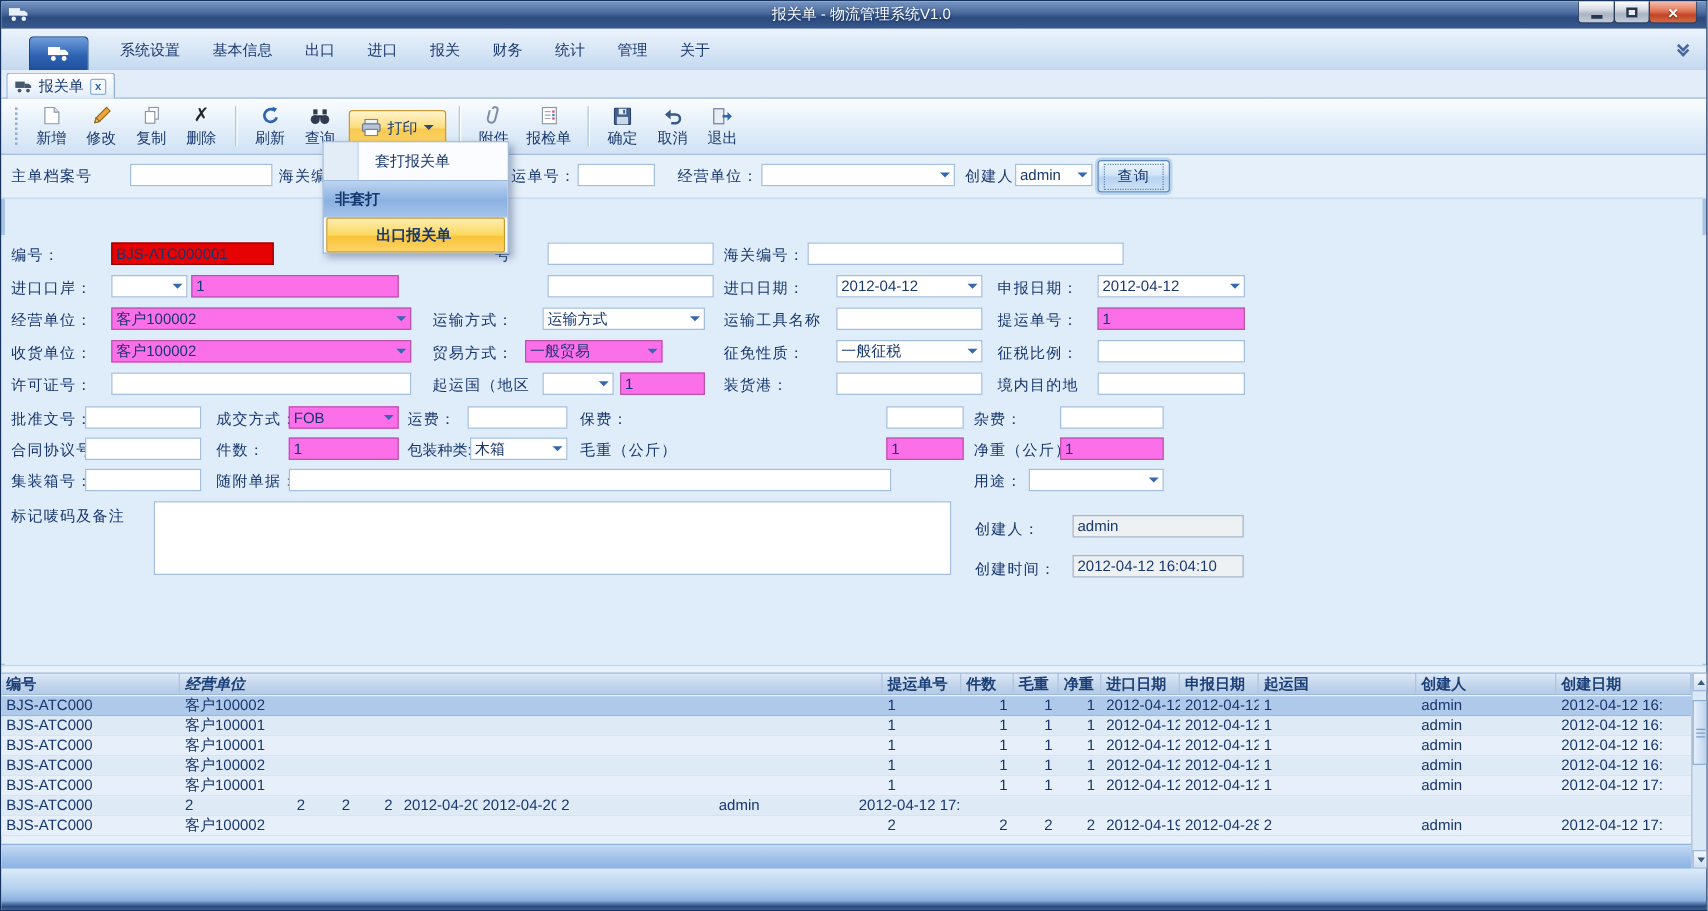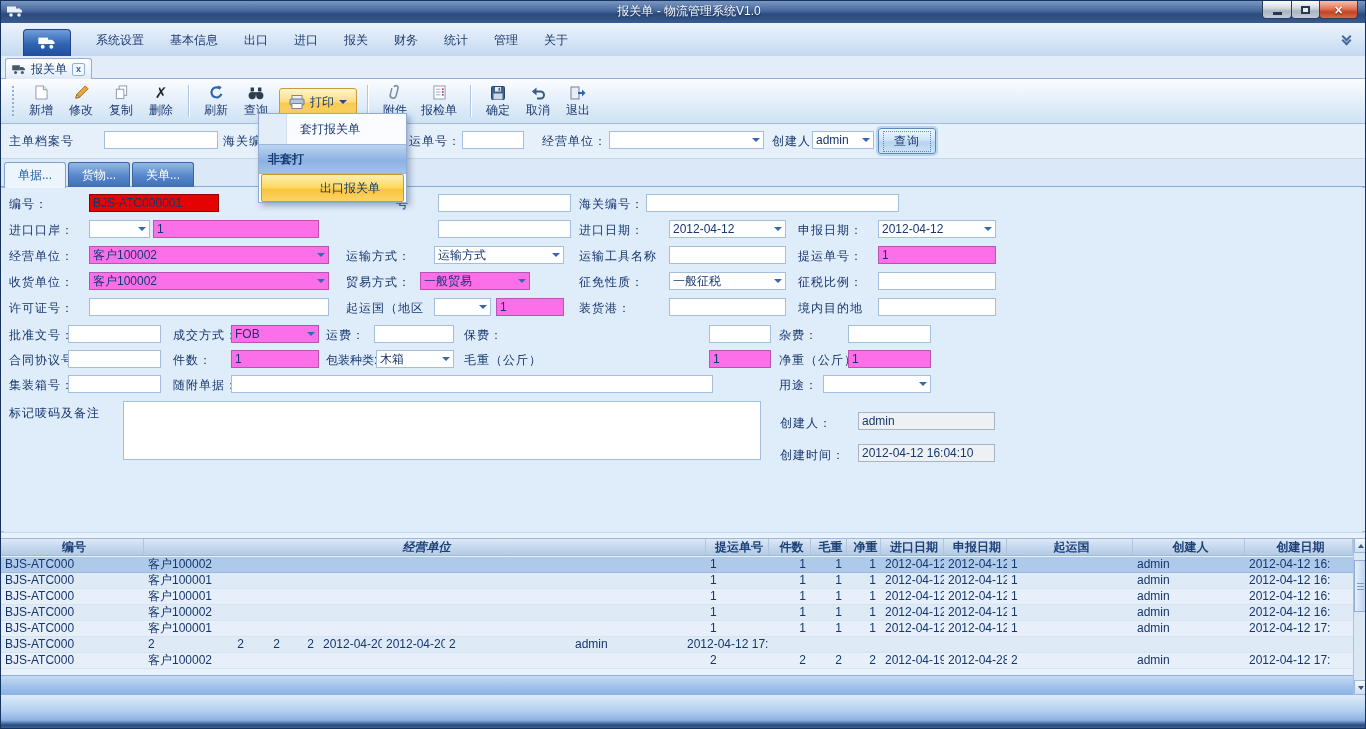--- a/index.html
+++ b/index.html
@@ -92,21 +92,21 @@
     border:1px solid #3c64a0;border-bottom:none;color:#fff;}
   
   .formpanel{position:absolute;top:187px;left:0;right:0;height:343px;background:#dfecfa;}
   
   .grid{position:absolute;top:531px;left:0;width:1366px;height:163px;background:#e9f2fb;
     border-top:1px solid #c2d6ec;}
   .gh{position:absolute;top:5px;left:0;right:14px;height:18px;display:flex;
     background:linear-gradient(180deg,#dde9f7 0%,#c3d6ec 55%,#b4cbe6 100%);
     border-top:1px solid #9db8d8;border-bottom:1px solid #9db8d8;}
   .gc{font-size:12px;font-weight:bold;color:#1b3f77;line-height:16px;padding-left:4px;
-    border-right:1px solid #aec4e0;overflow:hidden;white-space:nowrap;flex-shrink:0;text-align:center;}
+    border-right:1px solid #aec4e0;overflow:hidden;white-space:nowrap;flex-shrink:0;}
   .gb{position:absolute;top:24px;left:0;right:14px;}
   .gr{display:flex;height:16px;background:#e7f0fa;border-bottom:1px solid #d5e3f2;}
   .gr.alt{background:#deeaf6;}
   .gr.sel{background:#afc9ea;border-bottom-color:#9cb8de;}
   .gd{font-size:12px;color:#16366e;line-height:15px;padding-left:4px;overflow:hidden;
     white-space:nowrap;flex-shrink:0;}
   .gd.num{text-align:right;padding-right:5px;}
   .hband{position:absolute;left:0;right:14px;bottom:0;height:20px;border-top:1px solid #8fb0da;
     background:linear-gradient(180deg,#c6daf2 0%,#a0c2ea 55%,#8db2e4 100%);}
   .vsb{position:absolute;right:0;top:5px;bottom:0;width:14px;background:#dae7f5;
@@ -127,22 +127,22 @@
   .bottombar{position:absolute;top:694px;left:0;right:0;height:35px;
     background:linear-gradient(180deg,#dcebf9 0%,#b5d0ee 45%,#8cb1e0 72%,#2a4b80 86%,#43639c 96%,#2a4b80 100%);}
   
   .pmenu{position:absolute;left:257px;top:112px;width:149px;z-index:50;background:#fafcff;
     border:1px solid #91aed2;box-shadow:3px 3px 6px rgba(30,50,90,.35);}
   .pitem{position:relative;height:30px;line-height:30px;font-size:12px;color:#16366e;
     padding-left:41px;background:linear-gradient(90deg,#e3edf8 0,#e3edf8 27px,#d2e0f0 27px,#d2e0f0 28px,#fafcff 28px);}
   .phead{height:30px;line-height:29px;font-size:12px;font-weight:bold;color:#13366e;padding-left:9px;
     background:linear-gradient(180deg,#bcd4f0 0%,#8cb2e2 55%,#a2c2ea 100%);
     border-top:1px solid #9ab6da;border-bottom:1px solid #9ab6da;}
-  .pitem.hl{margin:0 2px;height:28px;line-height:26px;padding-left:58px;border:1px solid #c9992c;border-radius:2px;
-    background:linear-gradient(180deg,#fdeeb2 0%,#fbd85e 50%,#fac33a 55%,#fbd468 100%);}
+  .pitem.hl{margin:0 2px;height:28px;line-height:26px;padding-left:39px;border:1px solid #c9992c;border-radius:2px;
+    background:linear-gradient(180deg,#fdeeb2 0%,#fbd85e 50%,#fac33a 55%,#fbd468 100%);font-weight:bold;}
   svg{display:block}
 </style>
 </head>
 <body>
 
 <div class="window">
 
   <div class="titlebar">
     <span class="appicon">
       <svg width="16" height="13" viewBox="0 0 16 13" fill="currentColor">
@@ -338,25 +338,20 @@
     <div class="inp" style="left:461px;top:7px;width:62px"></div>
     <span class="lbl" style="left:541px;top:8px">经营单位：</span>
     <div class="inp combo" style="left:608px;top:7px;width:155px"><span></span><i class="arr"></i></div>
     <span class="lbl" style="left:771px;top:8px">创建人：</span>
     <div class="inp combo" style="left:811px;top:7px;width:62px"><span>admin</span><i class="arr"></i></div>
     <div class="qbtn">
         <span>查询</span>
       </div>
   </div>
 
-  <div class="subtabs">
-    <div class="stab active">单据...</div>
-    <div class="stab blue" style="left:67px">货物...</div>
-    <div class="stab blue" style="left:131px">关单...</div>
-  </div>
 
   <div class="formpanel">
 
     <span class="lbl" style="left:8px;top:7px">编号：</span>
     <div class="inp red" style="left:88px;top:6px;width:130px">BJS-ATC000001</div>
     <span class="lbl" style="left:395px;top:7px">号</span>
     <div class="inp" style="left:437px;top:6px;width:133px"></div>
     <span class="lbl" style="left:578px;top:7px">海关编号：</span>
     <div class="inp" style="left:645px;top:6px;width:253px"></div>
 

